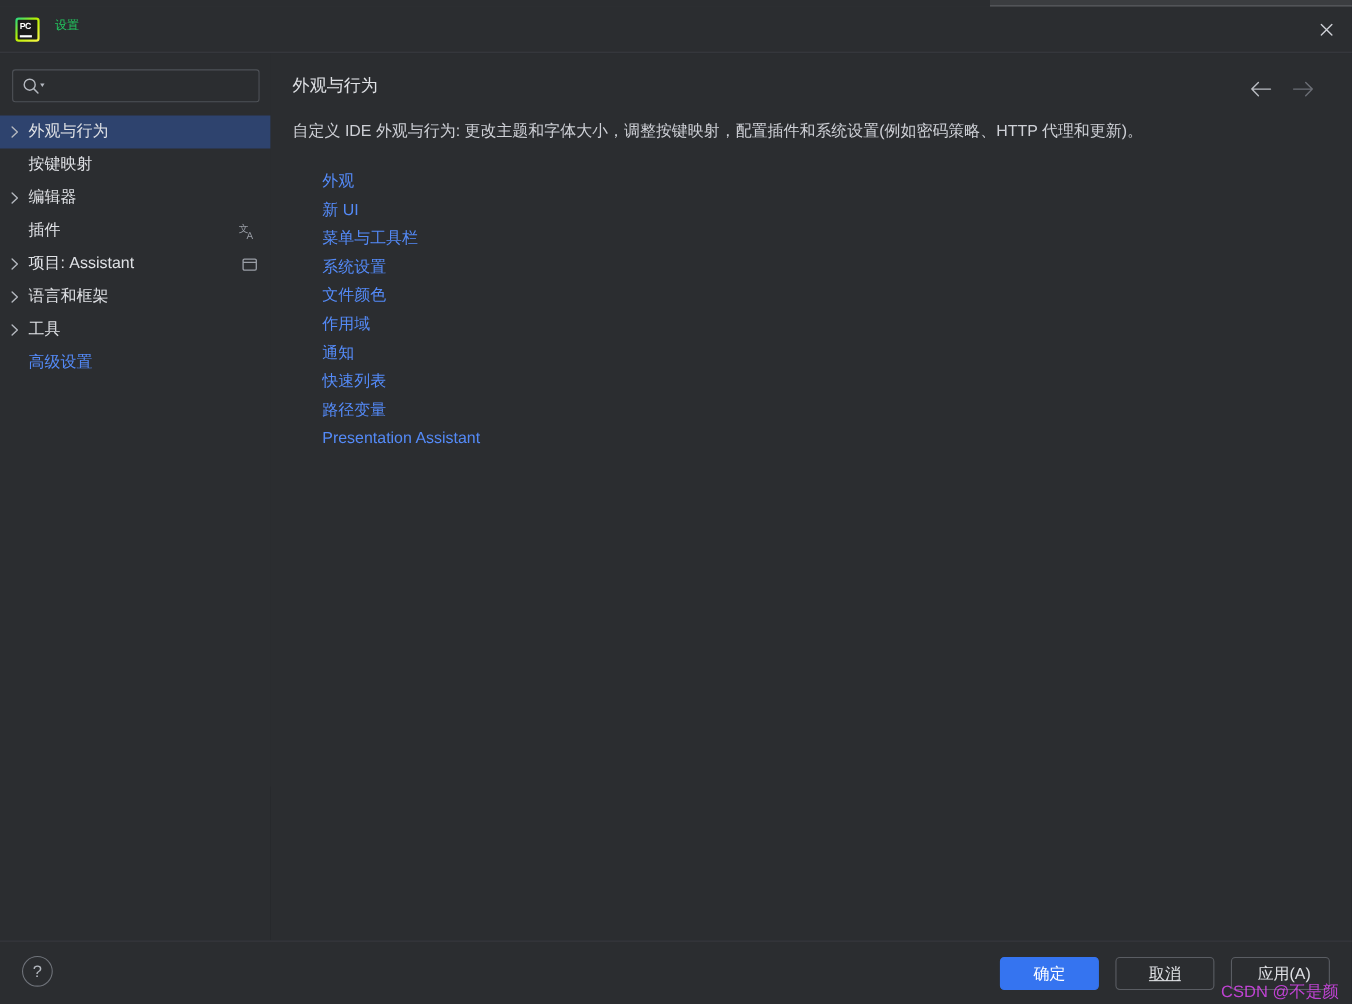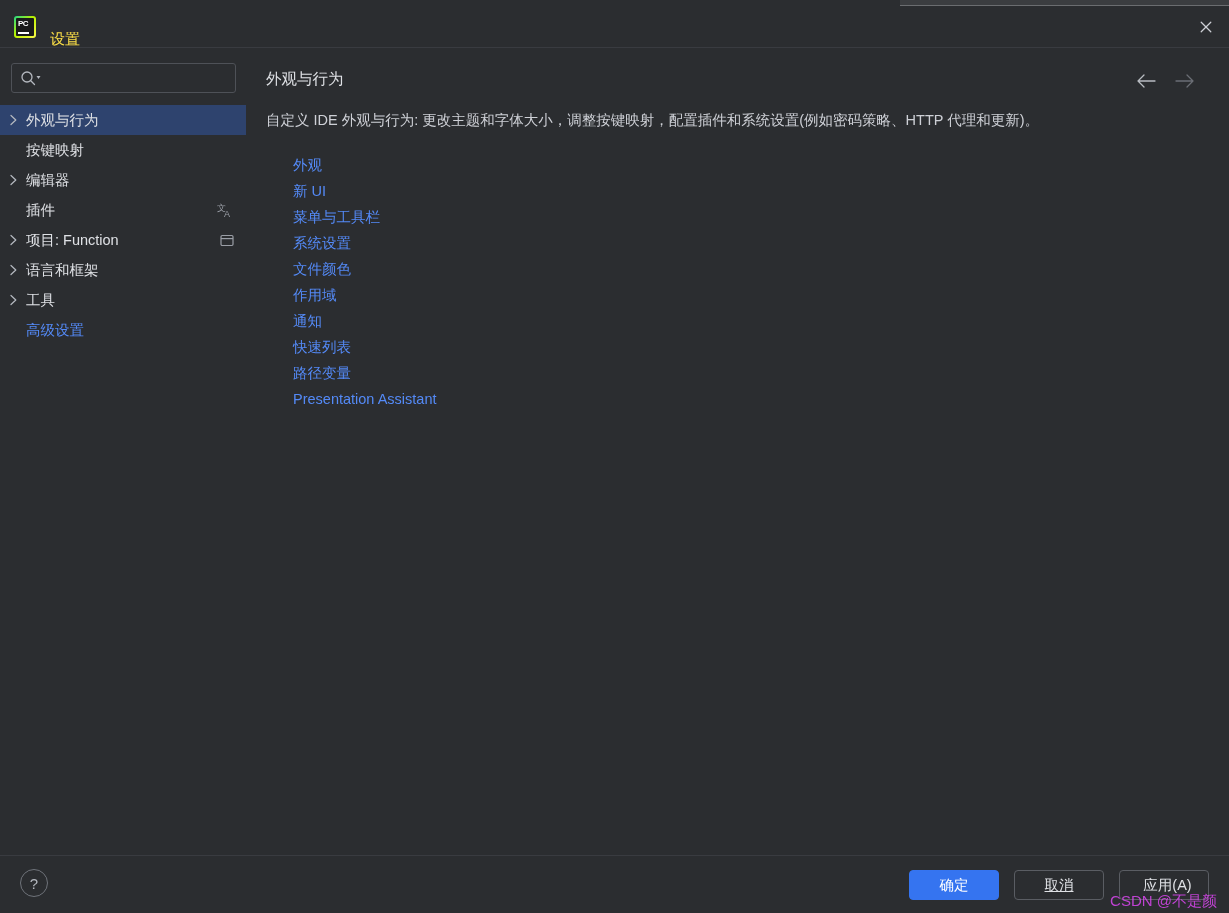--- a/index.html
+++ b/index.html
@@ -54,22 +54,22 @@
     font-size: 8px; font-weight: bold; line-height: 9px;
     color: #ffffff;
     letter-spacing: -0.5px;
     font-family: "Liberation Sans", sans-serif;
   }
   #app-logo .bar {
     position: absolute; left: 2px; bottom: 2px;
     width: 11px; height: 2.5px; background: #ffffff;
   }
   #title-text {
-    position: absolute; left: 50px; top: 23px;
-    font-size: 15px; color: #fde047;
+    position: absolute; left: 50px; top: 8px;
+    font-size: 11px; color: #22c55e;
     line-height: 19px;
   }
   #close-btn {
     position: absolute; right: 0px; top: 0px;
     width: 46px; height: 42px;
     cursor: pointer;
     display: flex; align-items: center; justify-content: center;
   }
   #close-btn svg { display: block; }
 
@@ -287,21 +287,21 @@
               <text x="7" y="15" font-size="9" fill="#9a9ea6" font-family="Liberation Sans, sans-serif">A</text>
             </svg>
           </span>
         </div>
         <div class="tree-item">
           <span class="tree-arrow">
             <svg width="9" height="12" viewBox="0 0 9 12" aria-hidden="true">
               <path d="M2 1.5 L6.8 6 L2 10.5" fill="none" stroke="#b4b8bf" stroke-width="1.25" stroke-linecap="round" stroke-linejoin="round"></path>
             </svg>
           </span>
-          <span class="tree-label">项目: Function</span>
+          <span class="tree-label">项目: Assistant</span>
           <span class="tree-trailing">
             <svg width="14" height="13" viewBox="0 0 14 13" aria-hidden="true">
               <rect x="1" y="1.5" width="12" height="10" rx="1.2" fill="none" stroke="#9a9ea6" stroke-width="1.2"></rect>
               <path d="M1 4.6 L13 4.6" stroke="#9a9ea6" stroke-width="1.2"></path>
             </svg>
           </span>
         </div>
         <div class="tree-item">
           <span class="tree-arrow">
             <svg width="9" height="12" viewBox="0 0 9 12" aria-hidden="true">

